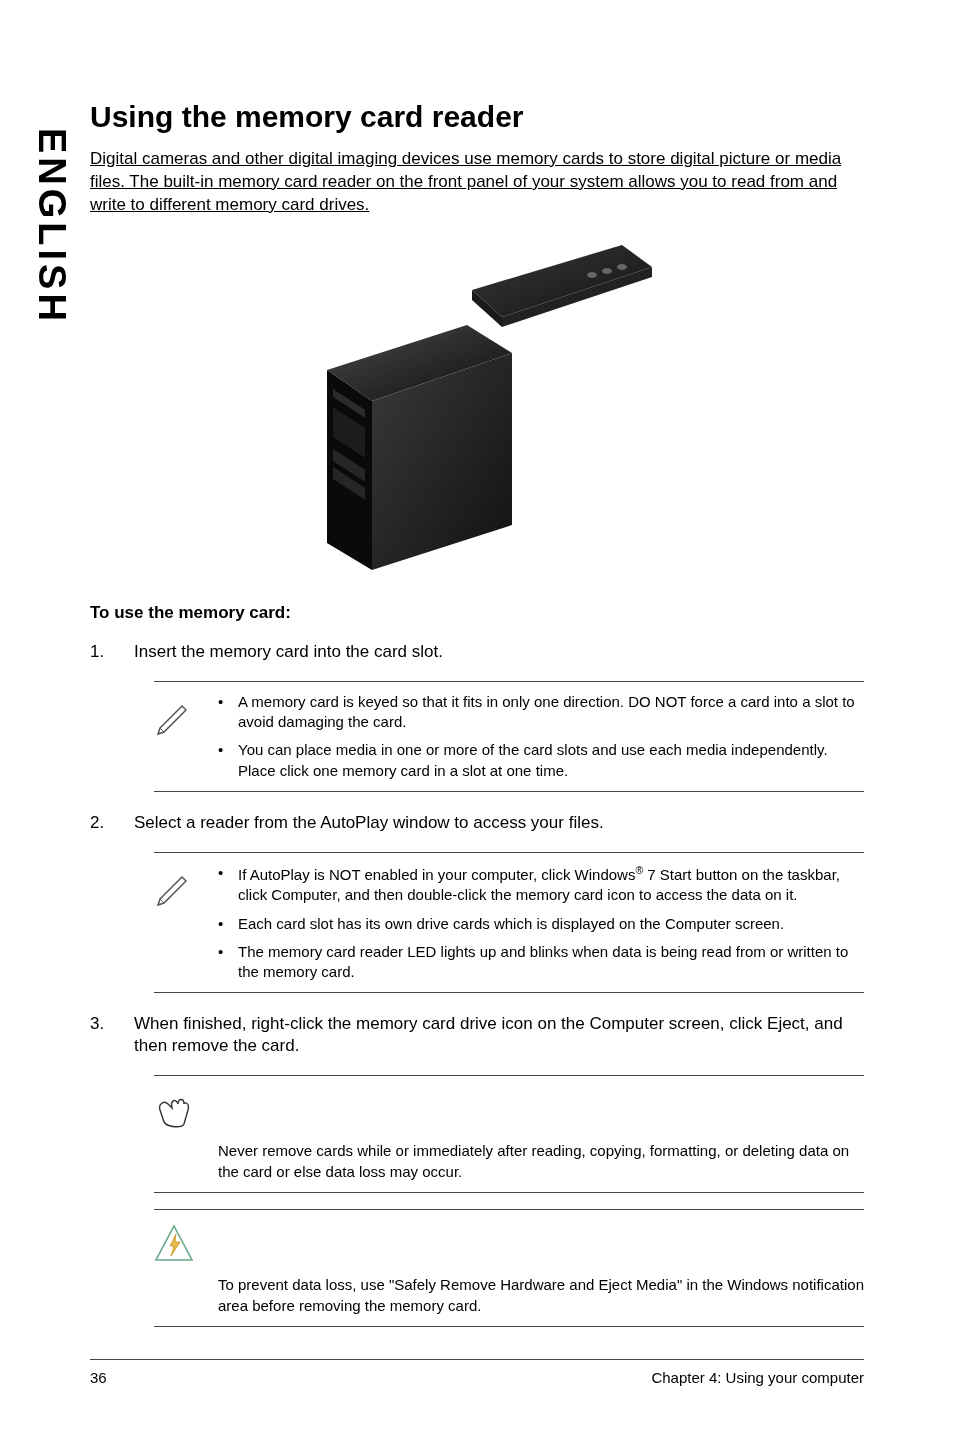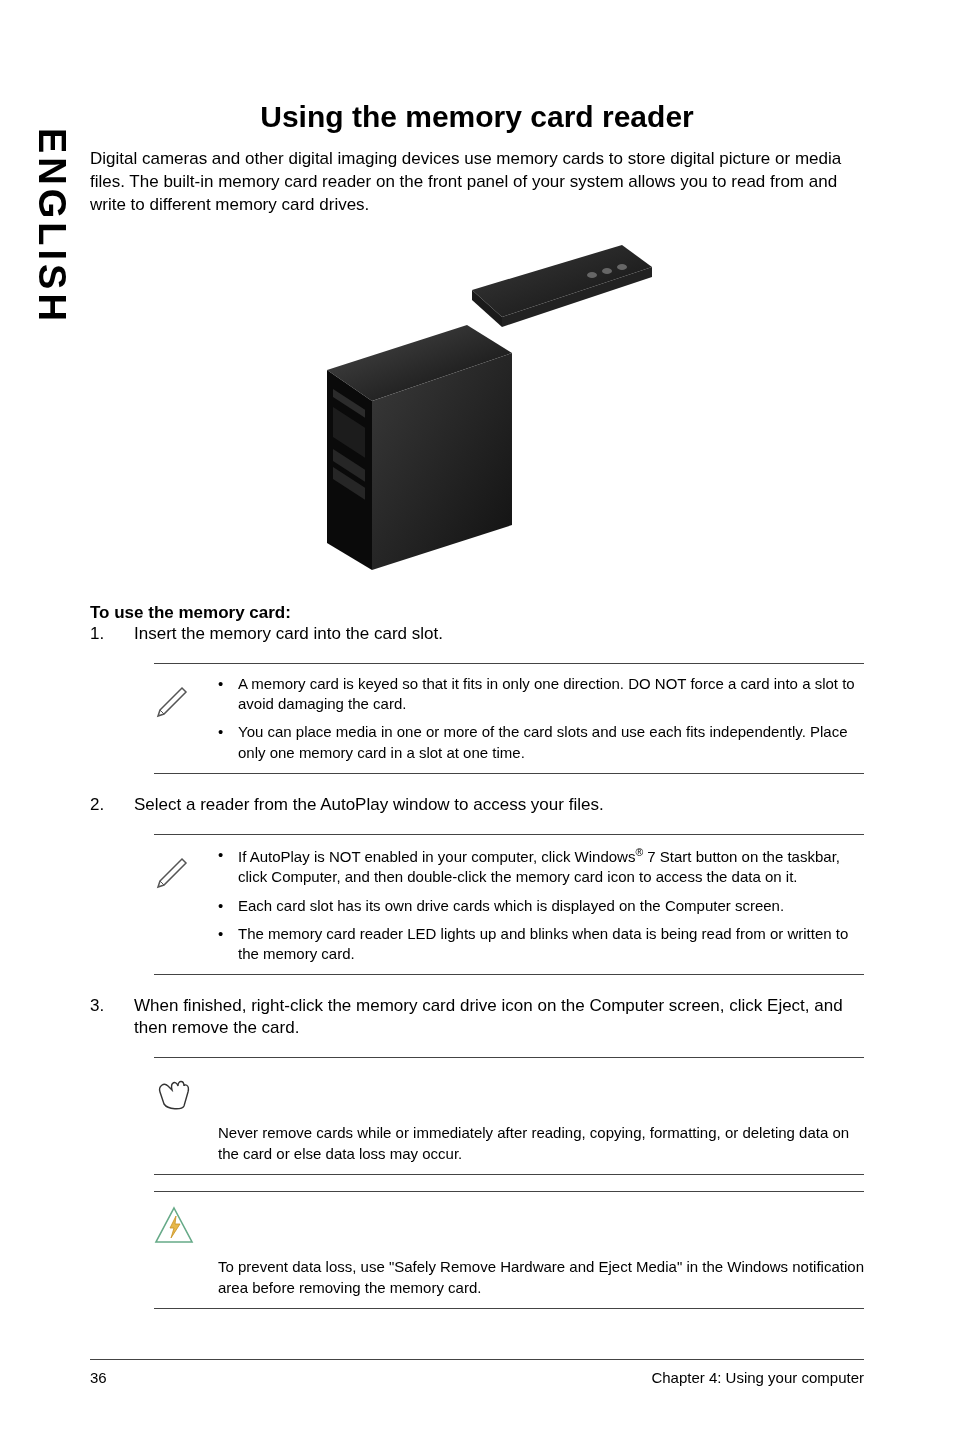--- a/index.html
+++ b/index.html
@@ -21,38 +21,39 @@
     font-weight: 900;
     font-size: 38px;
     letter-spacing: 4px;
     font-family: Arial, Helvetica, sans-serif;
   }
   .side-label-inner { transform: rotate(180deg); }
   h1 {
     font-size: 30px;
     font-weight: 700;
     margin-bottom: 14px;
-    text-align: center;
   }
   .intro {
     font-size: 17px;
     line-height: 1.35;
     margin-bottom: 18px;
+    text-decoration: underline;
   }
   .tower-img {
     width: 360px;
     height: 340px;
     margin: 0 auto 28px auto;
     display: block;
     position: relative;
   }
   .tower-img svg { width: 100%; height: 100%; }
   .subhead {
     font-weight: 700;
     font-size: 17px;
+    margin-bottom: 18px;
   }
   .step-row {
     display: flex;
     font-size: 17px;
     margin-bottom: 18px;
     line-height: 1.3;
   }
   .step-num { width: 44px; flex-shrink: 0; }
   .step-text { flex: 1; }
   .note-block {
@@ -156,21 +157,21 @@
         <path d="M28 10 L32 14" stroke="#555" stroke-width="1"></path>
       </svg>
   </div>
   <div class="note-bullets">
     <div class="b-row">
       <span class="dot">•</span>
         <span>A memory card is keyed so that it fits in only one direction. DO NOT force a card into a slot to avoid damaging the card.</span>
     </div>
     <div class="b-row">
       <span class="dot">•</span>
-        <span>You can place media in one or more of the card slots and use each fits independently. Place only one memory card in a slot at one time.</span>
+        <span>You can place media in one or more of the card slots and use each media independently. Place click one memory card in a slot at one time.</span>
     </div>
   </div>
 </div>
 
 <div class="step-row">
   <div class="step-num">2.</div>
   <div class="step-text">Select a reader from the AutoPlay window to access your files.</div>
 </div>
 
 <div class="note-block">

